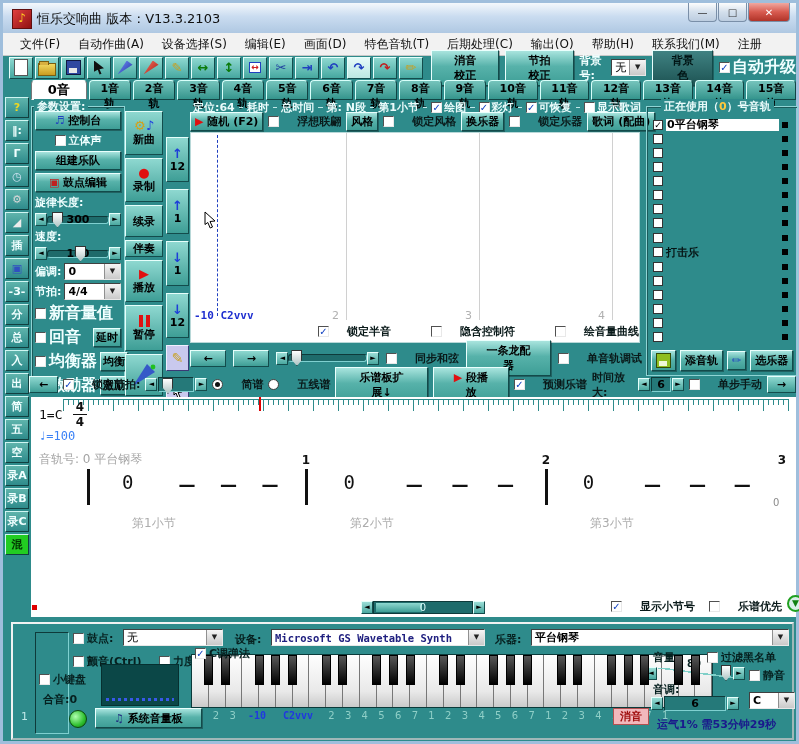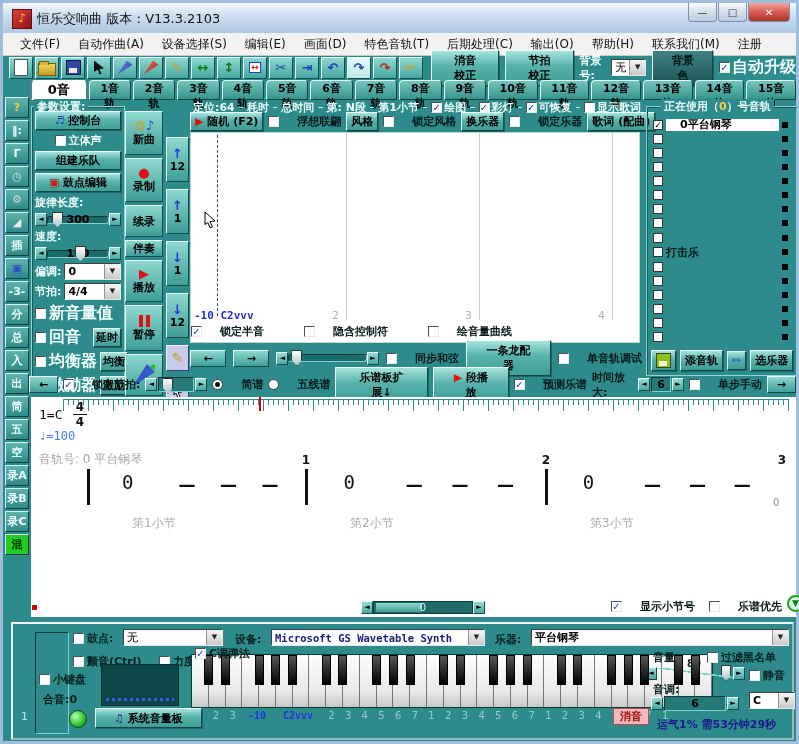--- a/index.html
+++ b/index.html
@@ -121,34 +121,34 @@
   
   #canvasbar{left:187px;top:109px;width:452px;height:19px;display:flex;align-items:center;gap:5px;}
   #canvasbar .tbtn{padding:1px 4px;white-space:nowrap;}
   .kcheck{display:flex;align-items:center;gap:18px;font-size:11px;font-weight:bold;color:#0A1A1A;white-space:nowrap;}
   #canvas{left:187px;top:129px;width:450px;height:211px;background:#FFF;border:1px solid #B8D8D8;box-sizing:border-box;}
   .gridline{position:absolute;top:0;bottom:22px;width:1px;background:#D0D0D0;}
   .gridnum{position:absolute;font-size:11px;color:#B0B0B0;}
   #dashline{position:absolute;left:26px;top:2px;bottom:26px;width:0;border-left:1px dashed #2040C0;}
   #note-readout{position:absolute;left:3px;top:176px;font-family:"DejaVu Sans Mono",monospace;
     font-size:11px;font-weight:bold;color:#2030D0;}
-  #canvas-checks{position:absolute;left:0;bottom:3px;width:100%;display:flex;gap:40px;box-sizing:border-box;}
+  #canvas-checks{position:absolute;left:0;bottom:3px;width:100%;display:flex;gap:40px;box-sizing:border-box;justify-content:flex-end;}
   
   #canvasfooter{left:187px;top:344px;width:452px;height:22px;display:flex;align-items:center;gap:7px;}
   .nav-btn{width:42px;height:17px;padding:0;font-size:11px;font-weight:bold;color:#000;
     background:linear-gradient(#8ED8D0,#3E9E96);border:1px solid;border-color:#E6FFFB #134C4C #134C4C #E6FFFB;}
   #cf-slider{width:120px;}
   
   #rightpanel{left:643px;top:103px;width:150px;height:268px;}
   #rp-list{position:absolute;left:6px;top:11px;width:137px;height:226px;display:flex;flex-direction:column;}
   .rp-row{flex:1;display:flex;align-items:center;gap:3px;}
   .rp-cb{width:10px;height:10px;background:#FFF;border:1px solid #333;box-sizing:border-box;
     font-size:9px;line-height:8px;text-align:center;color:#000;flex:none;}
   .rp-sq{width:6px;height:6px;background:#000;margin-left:auto;margin-right:2px;flex:none;}
-  .rp-sel{flex:1;background:#FFF;color:#000;font-size:11px;font-weight:bold;line-height:12px;padding-left:14px;}
+  .rp-sel{flex:1;background:#FFF;color:#000;font-size:11px;font-weight:bold;line-height:12px;padding-left:1px;}
   .rp-lbl{font-size:11px;font-weight:bold;color:#061414;}
   #rp-btns{position:absolute;left:4px;bottom:4px;display:flex;gap:4px;align-items:center;}
   #rp-btns .tbtn{padding:2px 4px;}
   .shape-floppy.green{background:#8FBE20;border-color:#324A08;}
   .shape-floppy.green::after{background:#F0F8D8;}
   
   #scorebar{left:26px;top:371px;width:767px;height:21px;display:flex;align-items:center;gap:5px;
     font-size:11px;color:#0A1A1A;}
   .spin{display:inline-flex;align-items:center;gap:1px;}
   .spin .box{height:13px;background:#257979;border:1px solid;border-color:#0E3A3A #7FD0D0 #7FD0D0 #0E3A3A;

